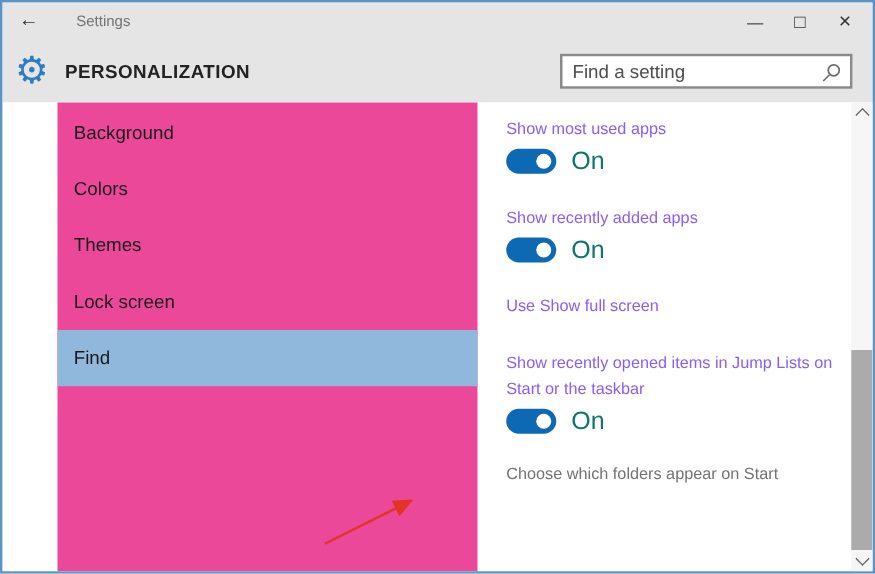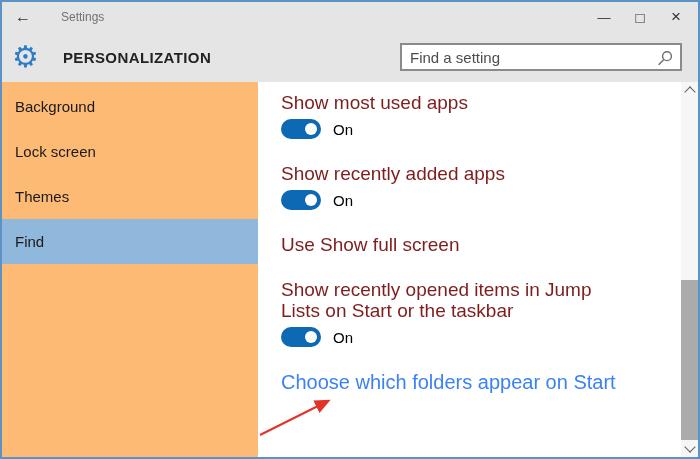--- a/index.html
+++ b/index.html
@@ -13,44 +13,44 @@
   .back{margin-left:13px;font-size:16px;color:#333;width:30px;}
   .window-title{font-size:12px;color:#737373;margin-left:16px;}
   .tb-spacer{flex:1;}
   .ctrl{width:36px;height:30px;display:flex;align-items:center;justify-content:center;
         font-size:13px;color:#333;cursor:default;}
   .ctrl.max{font-size:15px;}
   .ctrl.close{font-size:17px;margin-right:4px;}
   
   .header{height:50px;background:#e5e5e5;display:flex;align-items:center;flex:0 0 auto;}
   .gear{color:#2e7cc4;font-size:30px;line-height:1;margin-left:10px;}
-  .page-title{font-size:15px;font-weight:700;color:#222;margin-left:24px;letter-spacing:.4px;}
-  .searchbox{margin-left:auto;margin-right:16px;width:282px;height:28px;background:#fff;
+  .page-title{font-size:15px;font-weight:700;color:#222;margin-left:13px;letter-spacing:.4px;}
+  .searchbox{margin-left:auto;margin-right:16px;width:234px;height:28px;background:#fff;
              border:2px solid #8a8a8a;box-sizing:border-box;display:flex;align-items:center;position:relative;}
   .searchbox input{border:0;outline:0;background:transparent;flex:1;
                    font:15px "Liberation Sans",sans-serif;color:#222;padding:0 26px 0 8px;}
   .searchbox input::placeholder{color:#4d4d4d;opacity:1;}
   .search-svg{position:absolute;right:6px;top:5px;}
   
   .body{flex:1;display:flex;position:relative;background:#fff;}
-  .sidebar{width:256px;background:#fdba74;padding-top:2px;box-sizing:border-box;flex:0 0 auto;}
+  .sidebar{width:336px;background:#ec4899;padding-top:2px;box-sizing:border-box;flex:0 0 auto;margin-left:44px;}
   .side-item{height:45px;display:flex;align-items:center;padding-left:13px;
              font-size:15px;color:#1a1a1a;cursor:default;}
   .side-item.selected{background:#90b8dc;}
   .content{flex:1;padding-left:23px;padding-right:20px;box-sizing:border-box;}
-  .setting-label{font-size:19px;color:#7f1d1d;line-height:21px;margin:24px 0 6px;max-width:350px;}
+  .setting-label{font-size:13px;color:#8b5cf6;line-height:21px;margin:24px 0 6px;max-width:350px;}
   .setting-label.first{margin-top:10px;}
   .toggle-row{display:flex;align-items:center;height:20px;}
   .toggle{width:40px;height:20px;border-radius:10px;position:relative;box-sizing:border-box;cursor:default;}
   .toggle.on{background:#0d69b4;}
   .toggle.on .knob{position:absolute;right:4px;top:4px;width:12px;height:12px;border-radius:50%;background:#fff;}
   .toggle.off{border:2px solid #333;background:#fff;}
   .toggle.off .knob{position:absolute;left:4px;top:3px;width:10px;height:10px;border-radius:50%;background:#333;}
-  .state{font-size:15px;color:#000000;margin-left:12px;}
-  .start-link{font-size:20px;color:#3b82f6;margin-top:24px;display:inline-block;cursor:pointer;}
+  .state{font-size:20px;color:#0f766e;margin-left:12px;}
+  .start-link{font-size:13px;color:#737373;margin-top:24px;display:inline-block;cursor:pointer;}
   
   .scrollbar{position:absolute;top:0;right:0;bottom:0;width:17px;background:#f6f6f6;
              display:flex;flex-direction:column;align-items:center;}
   .chev{width:7px;height:7px;border-left:1px solid #606060;border-top:1px solid #606060;}
   .chev.up{transform:rotate(45deg);margin-top:6px;}
   .chev.down{transform:rotate(225deg);margin-top:auto;margin-bottom:6px;}
   .thumb{position:absolute;top:198px;left:0;width:17px;height:160px;background:#ababab;}
   
   .arrow-svg{position:absolute;left:250px;top:388px;pointer-events:none;}
 </style>
@@ -77,22 +77,23 @@
         <circle cx="11" cy="6.2" r="4.4" fill="none" stroke="#6d6d6d" stroke-width="1.4"></circle>
         <line x1="7.6" y1="9.8" x2="2.6" y2="14.8" stroke="#6d6d6d" stroke-width="1.4"></line>
       </svg>
     </div>
   </div>
 
   <div class="body">
 
     <div class="sidebar">
       <div class="side-item">Background</div>
+      <div class="side-item">Colors</div>
+      <div class="side-item">Themes</div>
       <div class="side-item">Lock screen</div>
-      <div class="side-item">Themes</div>
       <div class="side-item selected">Find</div>
     </div>
 
     <div class="content">
 
       <div class="setting-label first">Show most used apps</div>
       <div class="toggle-row">
         <div class="toggle on">
           <div class="knob"></div>
         </div>

